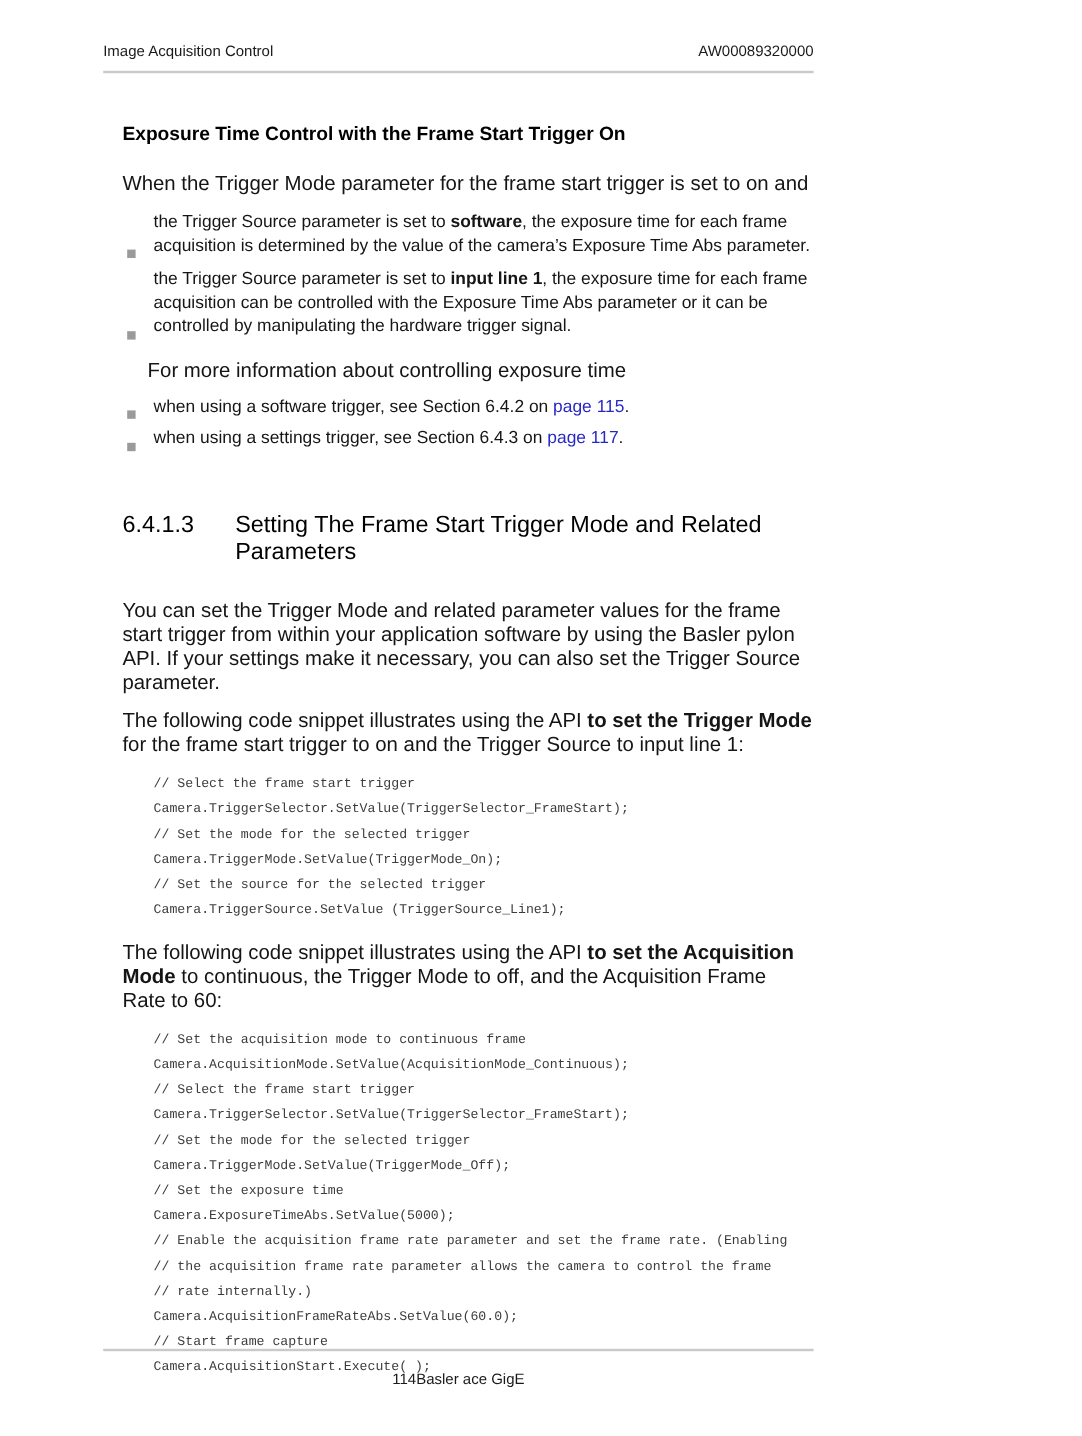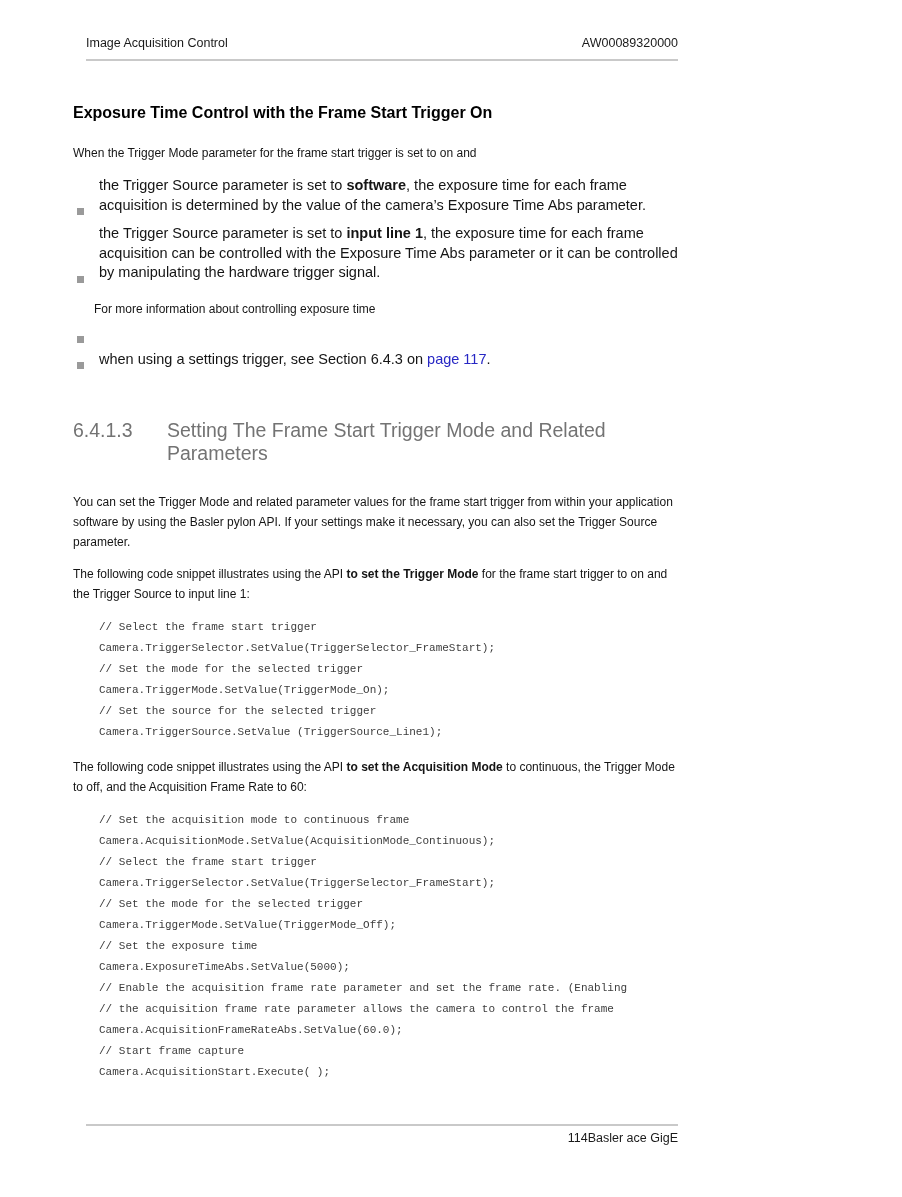--- a/index.html
+++ b/index.html
@@ -19,32 +19,32 @@
     top: 36px;
     display: flex;
     justify-content: space-between;
     font-size: 12.5px;
     color: #1a1a1a;
     padding-bottom: 9px;
     border-bottom: 2px solid #c9c9c9;
   }
   .content {
     position: absolute;
-    left: 73px;
+    left: 102px;
     right: 128px;
     top: 62px;
   }
   h1.doc-h1 {
     margin-top: 42px;
     font-size: 16px;
     font-weight: bold;
     color: #000;
   }
   p.body-text {
-    font-size: 12px;
+    font-size: 17px;
     line-height: 20px;
     color: #151515;
   }
   .p1 { margin-top: 21px; }
   .p2 { margin-top: 16px; margin-left: 21px; }
   .p3 { margin-top: 27px; }
   .p4 { margin-top: 12px; }
   .p5 { margin-top: 14px; }
   .bullet-list { margin-top: 13px; }
   .bullet-list.second { margin-top: 11px; }
@@ -71,44 +71,44 @@
   a.doc-link {
     color: #2727c4;
     text-decoration: none;
     cursor: pointer;
   }
   .section-heading {
     margin-top: 50px;
     display: flex;
     font-size: 19.5px;
     font-weight: normal;
-    color: #737373;
+    color: #000000;
   }
   .section-number { width: 94px; flex: 0 0 auto; }
   .code-block {
     margin-top: 13px;
     margin-left: 26px;
     font-family: "Liberation Mono", "DejaVu Sans Mono", monospace;
     font-size: 11px;
     color: #3c3c3c;
   }
   .code-line {
     height: 21px;
     line-height: 21px;
     white-space: pre;
   }
   .running-footer {
     position: absolute;
     left: 86px;
     right: 128px;
     top: 1124px;
     border-top: 2px solid #c9c9c9;
-    padding-top: 5px;
+    padding-top: 16px;
     display: flex;
-    justify-content: flex-end;
+    justify-content: center;
     font-size: 12.5px;
     color: #1a1a1a;
   }
   b { font-weight: bold; }
 </style>
 </head>
 <body>
 
 <div class="page">
 
@@ -132,20 +132,21 @@
         <span class="bullet-marker"></span>
         <p class="bullet-text"><span>the Trigger Source parameter is set to </span><b>input line 1</b><span>, the exposure time for each frame acquisition can be controlled with the Exposure Time Abs parameter or it can be controlled by manipulating the hardware trigger signal.</span></p>
       </div>
     </div>
 
     <p class="body-text p2">For more information about controlling exposure time</p>
 
     <div class="bullet-list second">
       <div class="bullet-item">
         <span class="bullet-marker"></span>
+        <p class="bullet-text"><span>when using a software trigger, see Section 6.4.2 on </span><a class="doc-link">page 115</a><span>.</span></p>
       </div>
       <div class="bullet-item">
         <span class="bullet-marker"></span>
         <p class="bullet-text"><span>when using a settings trigger, see Section 6.4.3 on </span><a class="doc-link">page 117</a><span>.</span></p>
       </div>
     </div>
 
     <div class="section-heading">
       <span class="section-number">6.4.1.3</span>
       <span class="section-title">Setting The Frame Start Trigger Mode and Related Parameters</span>
@@ -170,20 +171,21 @@
         <div class="code-line">// Set the acquisition mode to continuous frame</div>
         <div class="code-line">Camera.AcquisitionMode.SetValue(AcquisitionMode_Continuous);</div>
         <div class="code-line">// Select the frame start trigger</div>
         <div class="code-line">Camera.TriggerSelector.SetValue(TriggerSelector_FrameStart);</div>
         <div class="code-line">// Set the mode for the selected trigger</div>
         <div class="code-line">Camera.TriggerMode.SetValue(TriggerMode_Off);</div>
         <div class="code-line">// Set the exposure time</div>
         <div class="code-line">Camera.ExposureTimeAbs.SetValue(5000);</div>
         <div class="code-line">// Enable the acquisition frame rate parameter and set the frame rate. (Enabling</div>
         <div class="code-line">// the acquisition frame rate parameter allows the camera to control the frame</div>
+        <div class="code-line">// rate internally.)</div>
         <div class="code-line">Camera.AcquisitionFrameRateAbs.SetValue(60.0);</div>
         <div class="code-line">// Start frame capture</div>
         <div class="code-line">Camera.AcquisitionStart.Execute( );</div>
       </div>
 
   </div>
 
   <div class="running-footer">
     <span>114</span>
     <span>Basler ace GigE</span>

